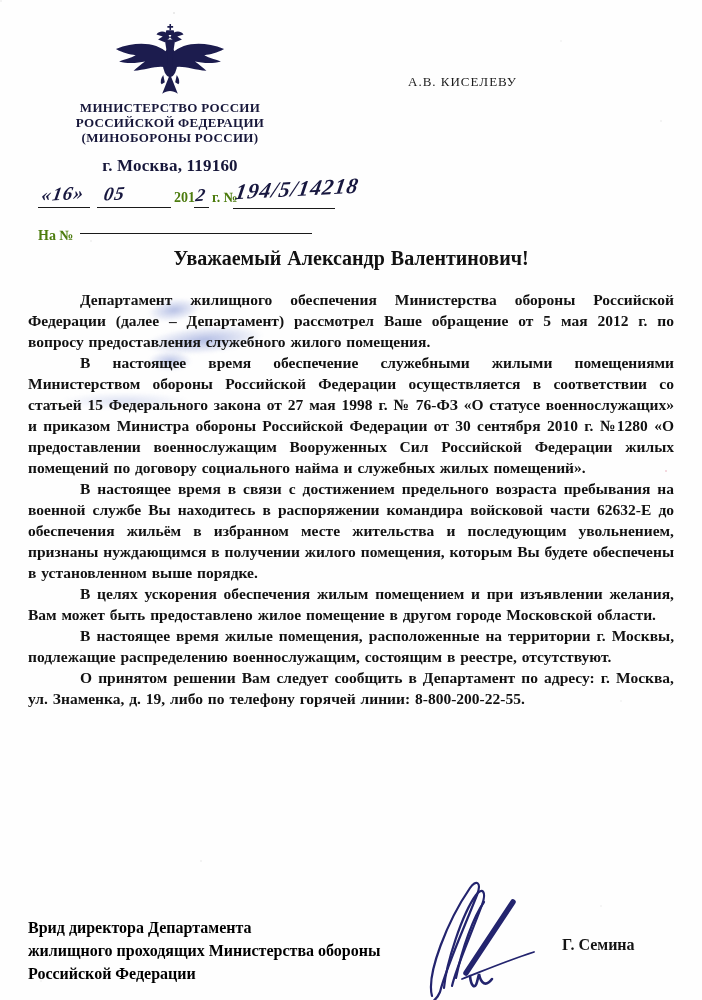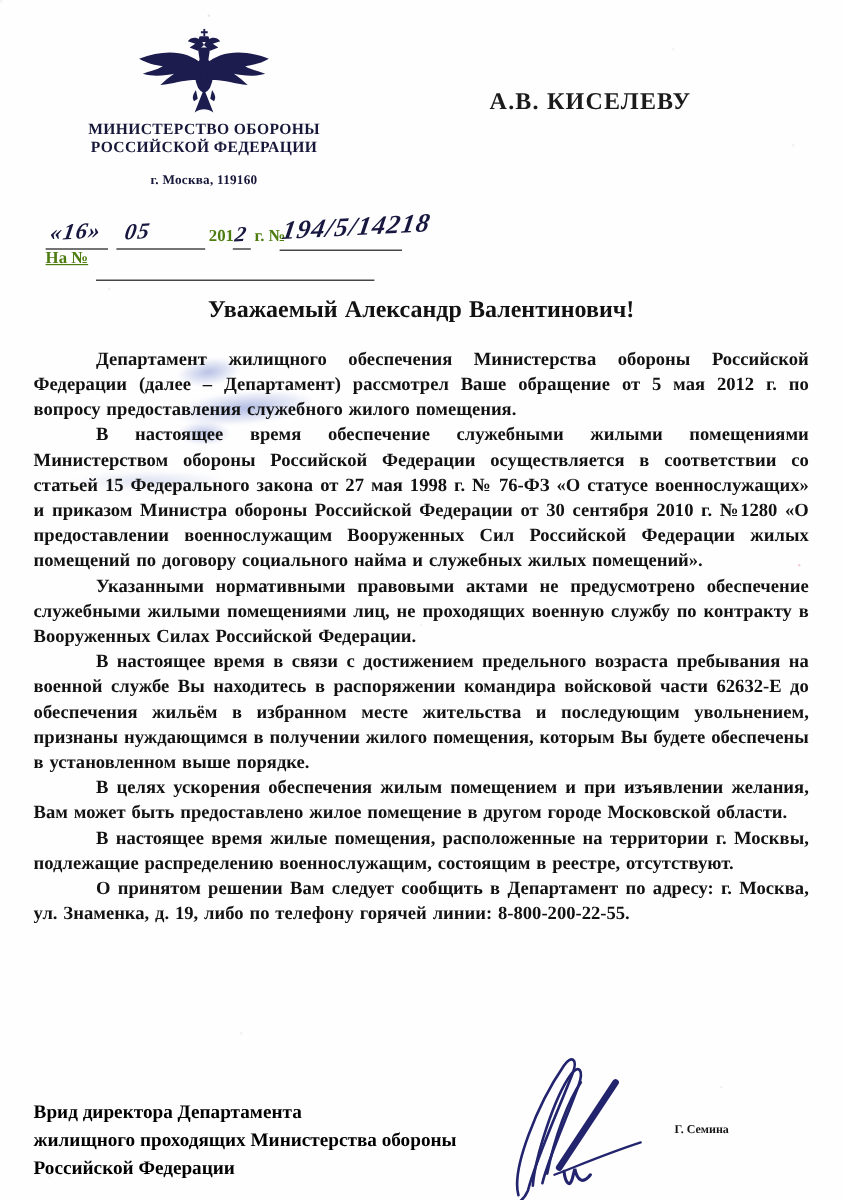--- a/index.html
+++ b/index.html
@@ -8,60 +8,60 @@
     background:#fefefe;overflow:hidden;
     font-family:"Liberation Serif","DejaVu Serif",serif;
     color:#141414;
   }
   
   .emblem{position:absolute;left:112px;top:24px;width:116px;height:78px;}
   .ministry{
     position:absolute;left:48px;top:100px;width:244px;text-align:center;
     font-weight:bold;font-size:13px;line-height:15px;letter-spacing:.3px;color:#17173a;
   }
-  .ministry .city{margin-top:13px;font-size:11px;letter-spacing:.2px;}
+  .ministry .city{margin-top:13px;font-size:17px;letter-spacing:.2px;}
   .addressee{
     position:absolute;left:408px;top:74px;width:240px;
-    font-weight:bold;font-size:20px;letter-spacing:1px;color:#1b1b1b;
+    font-weight:normal;font-size:13px;letter-spacing:1px;color:#1b1b1b;
   }
   
   .printed{position:absolute;font-weight:bold;font-size:14px;color:#4d7c0f;}
   .hw{
     position:absolute;font-style:italic;font-weight:bold;color:#17173f;
     transform:skewX(-12deg) rotate(-3deg);letter-spacing:1px;white-space:nowrap;
   }
   .hw-day{left:42px;top:183px;font-size:19px;}
   .hw-month{left:104px;top:183px;font-size:19px;}
   .hw-year{left:196px;top:185px;font-size:18px;}
   .hw-number{left:236px;top:176px;font-size:22px;}
   .rule{position:absolute;height:0;border-bottom:1.6px solid #1a1a1a;}
   .rule-day{left:38px;top:207px;width:52px;}
   .rule-month{left:97px;top:207px;width:74px;}
   .rule-year{left:194px;top:207px;width:15px;}
   .rule-number{left:233px;top:208px;width:102px;}
   .rule-reply{left:80px;top:233px;width:232px;}
   .lbl-year{left:174px;top:190px;}
   .lbl-no{left:212px;top:190px;}
-  .lbl-reply{left:38px;top:208px;text-decoration:underline;}
+  .lbl-reply{left:38px;top:228px;}
   
   .bodytext{
     position:absolute;left:28px;top:248px;width:646px;
     font-size:15.5px;line-height:21px;font-weight:bold;color:#121212;
     text-align:justify;word-spacing:1px;
   }
   .salutation{text-align:center;text-indent:0;font-size:20px;margin:0 0 20px 0;}
   .bodytext p{margin:0;text-indent:52px;}
   
   .sign-title{
     position:absolute;left:28px;top:916px;width:400px;
     font-weight:bold;font-size:16px;line-height:23px;color:#000000;
   }
   .signer-name{
     position:absolute;left:562px;top:936px;
-    font-weight:bold;font-size:10px;color:#141414;
+    font-weight:bold;font-size:16px;color:#141414;
   }
   .signature-svg{position:absolute;left:416px;top:876px;width:132px;height:126px;overflow:visible;}
   
   .blob{position:absolute;border-radius:50%;filter:blur(1.5px);pointer-events:none;}
   .blob1{left:148px;top:299px;width:52px;height:22px;transform:rotate(-8deg);
     background:radial-gradient(ellipse at center,rgba(74,99,192,.40),rgba(74,99,192,0) 72%);}
   .blob2{left:144px;top:326px;width:120px;height:28px;transform:rotate(-5deg);
     background:radial-gradient(ellipse at center,rgba(74,99,192,.42),rgba(74,99,192,0) 70%);}
   .blob3{left:148px;top:351px;width:44px;height:20px;
     background:radial-gradient(ellipse at center,rgba(74,99,192,.38),rgba(74,99,192,0) 70%);}
@@ -91,22 +91,23 @@
       <ellipse cx="110" cy="74" rx="14" ry="28"></ellipse>
       <path d="M106,56 C84,36 48,32 6,48 C20,56 32,58 44,60 C34,66 22,68 12,72 C32,78 50,74 62,72 C54,78 46,84 40,90 C66,88 88,78 104,84 Z"></path>
       <path d="M114,56 C136,36 172,32 214,48 C200,56 188,58 176,60 C186,66 198,68 208,72 C188,78 170,74 158,72 C166,78 174,84 180,90 C154,88 132,78 116,84 Z"></path>
       <path d="M110,96 L95,134 C105,127 115,127 125,134 Z"></path>
       <path d="M97,98 q-8,12 -3,18 l6,-4 z"></path>
       <path d="M123,98 q8,12 3,18 l-6,-4 z"></path>
     </g>
   </svg>
 
   <div class="ministry">
-    <div>МИНИСТЕРСТВО ОБОРОНЫ</div>
+    <div>МИНИСТЕРСТВО РОССИИ</div>
     <div>РОССИЙСКОЙ ФЕДЕРАЦИИ</div>
+    <div>(МИНОБОРОНЫ РОССИИ)</div>
     <div class="city">г. Москва, 119160</div>
   </div>
 
   <div class="addressee">А.В. КИСЕЛЕВУ</div>
 
   <span class="hw hw-day">«16»</span>
   <div class="rule rule-day"></div>
   <span class="hw hw-month">05</span>
   <div class="rule rule-month"></div>
   <span class="printed lbl-year">201</span>
@@ -120,21 +121,20 @@
 
   <div class="blob blob1"></div>
   <div class="blob blob2"></div>
   <div class="blob blob3"></div>
   <div class="blob blob4"></div>
 
   <div class="bodytext">
     <div class="salutation">Уважаемый Александр Валентинович!</div>
     <p>Департамент жилищного обеспечения Министерства обороны Российской Федерации (далее – Департамент) рассмотрел Ваше обращение от 5 мая 2012 г. по вопросу предоставления служебного жилого помещения.</p>
     <p>В настоящее время обеспечение служебными жилыми помещениями Министерством обороны Российской Федерации осуществляется в соответствии со статьей 15 Федерального закона от 27 мая 1998 г. № 76-ФЗ «О статусе военнослужащих» и приказом Министра обороны Российской Федерации от 30 сентября 2010 г. №1280 «О предоставлении военнослужащим Вооруженных Сил Российской Федерации жилых помещений по договору социального найма и служебных жилых помещений».</p>
-    <p>Указанными нормативными правовыми актами не предусмотрено обеспечение служебными жилыми помещениями лиц, не проходящих военную службу по контракту в Вооруженных Силах Российской Федерации.</p>
     <p>В настоящее время в связи с достижением предельного возраста пребывания на военной службе Вы находитесь в распоряжении командира войсковой части 62632-Е до обеспечения жильём в избранном месте жительства и последующим увольнением, признаны нуждающимся в получении жилого помещения, которым Вы будете обеспечены в установленном выше порядке.</p>
     <p>В целях ускорения обеспечения жилым помещением и при изъявлении желания, Вам может быть предоставлено жилое помещение в другом городе Московской области.</p>
     <p>В настоящее время жилые помещения, расположенные на территории г. Москвы, подлежащие распределению военнослужащим, состоящим в реестре, отсутствуют.</p>
     <p>О принятом решении Вам следует сообщить в Департамент по адресу: г. Москва, ул. Знаменка, д. 19, либо по телефону горячей линии: 8-800-200-22-55.</p>
   </div>
 
   <div class="sign-title">
     <div>Врид директора Департамента</div>
     <div>жилищного проходящих Министерства обороны</div>
     <div>Российской Федерации</div>

